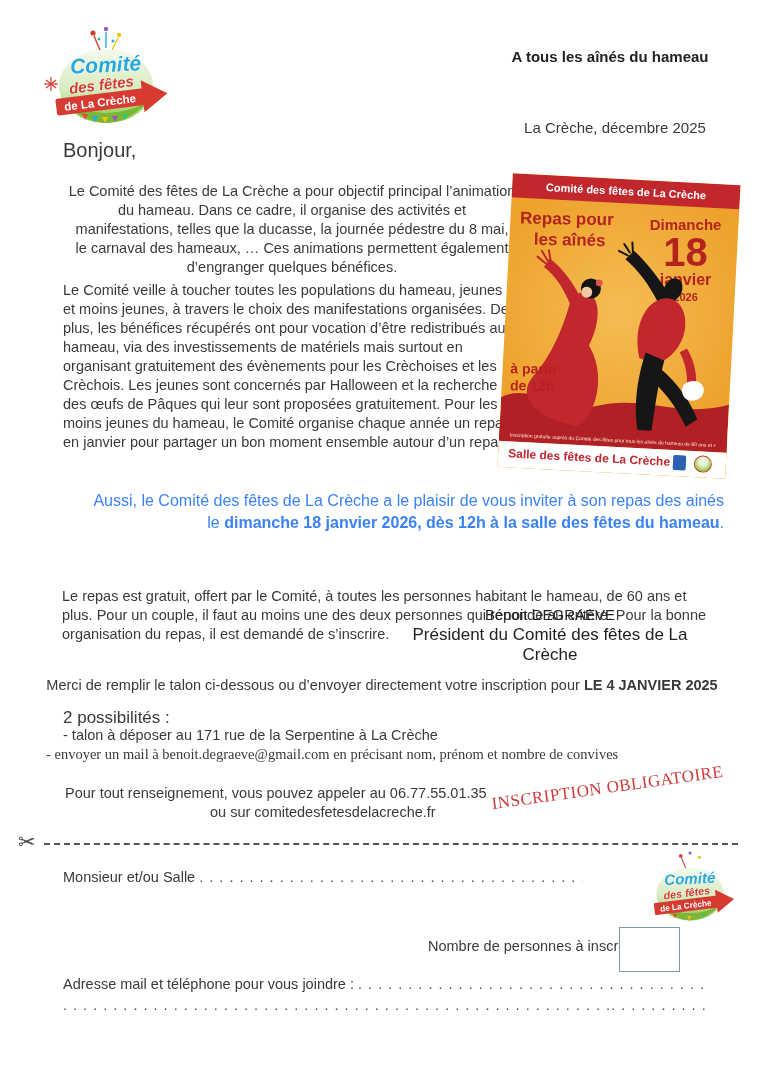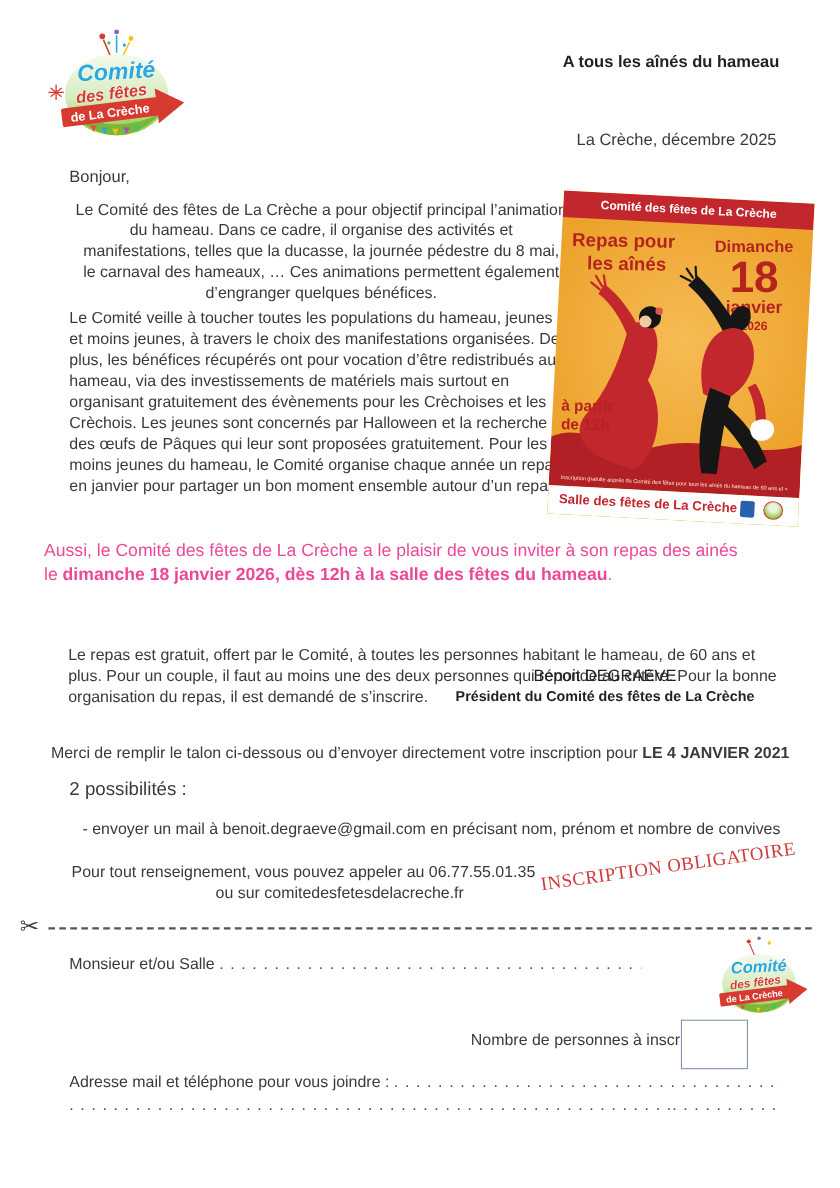--- a/index.html
+++ b/index.html
@@ -10,42 +10,42 @@
     font-family:"Liberation Sans", sans-serif; color:#3a3a3a;
   }
   .abs { position:absolute; }
 
   
   .recipient { left:460px; top:48px; width:300px; text-align:center;
     font-weight:bold; font-size:15px; color:#222; }
   .dateline  { left:465px; top:119px; width:300px; text-align:center; font-size:15px; }
 
   
-  .greeting { left:63px; top:152px; font-size:15px; }
+  .greeting { left:63px; top:139px; font-size:20px; }
   .para { font-size:14.5px; line-height:19px; }
   .para1 { left:68px; top:182px; width:448px;text-align:center; }
   .para2 { left:63px; top:281px; width:448px; }
   .para3 { left:62px; top:548px; width:650px;margin-top:39px; }
 
-  .invite { left:40px; top:490px; width:684px; text-align:left;
-    font-size:16px; line-height:22px; color:#ec4899; }
+  .invite { left:40px; top:490px; width:684px; text-align:right;
+    font-size:16px; line-height:22px; color:#3b82f6; }
   .invite b { font-weight:bold; }
 
   .signature { left:390px; top:606px; width:320px; text-align:center; }
   .sig-name  { font-weight:normal; font-size:15px; color:#222; }
-  .sig-title { font-weight:bold; font-size:13px; margin-top:2px; color:#222; }
+  .sig-title { font-weight:normal; font-size:17px; margin-top:2px; color:#222; }
 
   .instruction { left:40px; top:677px; width:684px; text-align:center; font-size:14.5px; }
 
   .poss-title { left:63px; top:708px; font-size:17px; }
   .poss-1 { left:63px; top:727px; font-size:14.5px; }
-  .poss-2 { left:75px; top:746px; font-size:14.5px; }
+  .poss-2 { left:46px; top:746px; font-size:14.5px;font-family:Liberation Serif, serif; }
 
   .contact1 { left:65px; top:785px; font-size:14.5px; }
-  .contact2 { left:196px; top:804px; font-size:14.5px; }
+  .contact2 { left:210px; top:804px; font-size:14.5px; }
 
   .stamp { left:490px; top:778px; width:235px; text-align:center;
     font-family:"Liberation Serif", serif; font-size:17px; letter-spacing:0.5px;
     color:#cf3b3b; transform:rotate(-8deg); }
 
   
   .scissors { left:18px; top:830px; font-size:21px; color:#444; }
   .cutline  { left:44px; top:843px; width:694px; border-top:2px dashed #555; height:0; }
 
   
@@ -213,24 +213,25 @@
   </div>
 
   <div class="abs para para3">Le repas est gratuit, offert par le Comité, à toutes les personnes habitant le hameau, de 60 ans et plus. Pour un couple, il faut au moins une des deux personnes qui réponde au critère. Pour la bonne organisation du repas, il est demandé de s’inscrire.</div>
 
   <div class="abs signature">
     <div class="sig-name">Benoit DEGRAEVE</div>
     <div class="sig-title">Président du Comité des fêtes de La Crèche</div>
   </div>
 
   <div class="abs instruction">
-    <span>Merci de remplir le talon ci-dessous ou d’envoyer directement votre inscription pour </span><b>LE 4 JANVIER 2021</b>
+    <span>Merci de remplir le talon ci-dessous ou d’envoyer directement votre inscription pour </span><b>LE 4 JANVIER 2025</b>
   </div>
 
   <div class="abs poss-title">2 possibilités :</div>
+  <div class="abs poss-1">- talon à déposer au 171 rue de la Serpentine à La Crèche</div>
   <div class="abs poss-2">- envoyer un mail à benoit.degraeve@gmail.com en précisant nom, prénom et nombre de convives</div>
 
   <div class="abs contact1">Pour tout renseignement, vous pouvez appeler au 06.77.55.01.35</div>
   <div class="abs contact2">ou sur comitedesfetesdelacreche.fr</div>
 
   <div class="abs stamp">INSCRIPTION OBLIGATOIRE</div>
 
   <div class="abs scissors">✂</div>
   <div class="abs cutline"></div>
 

